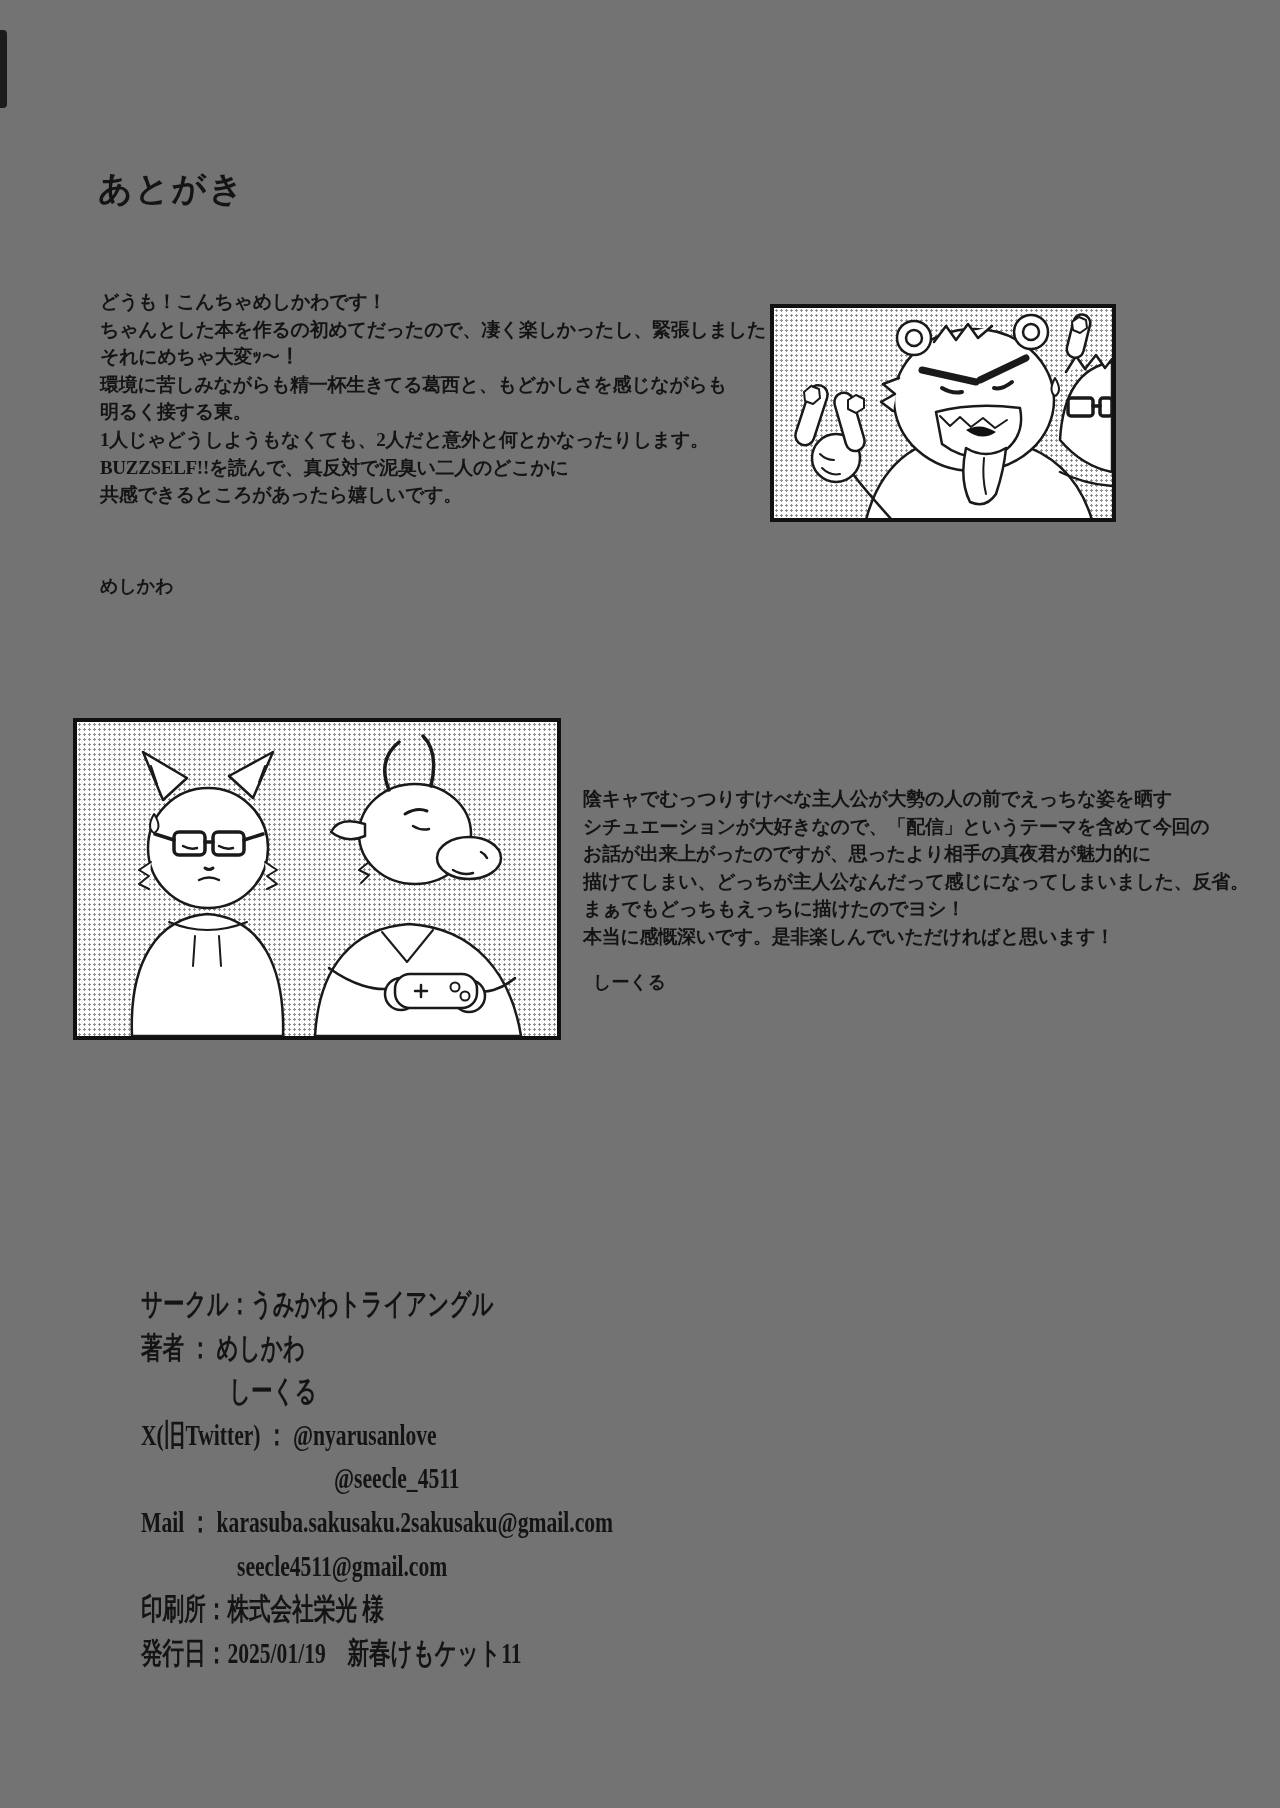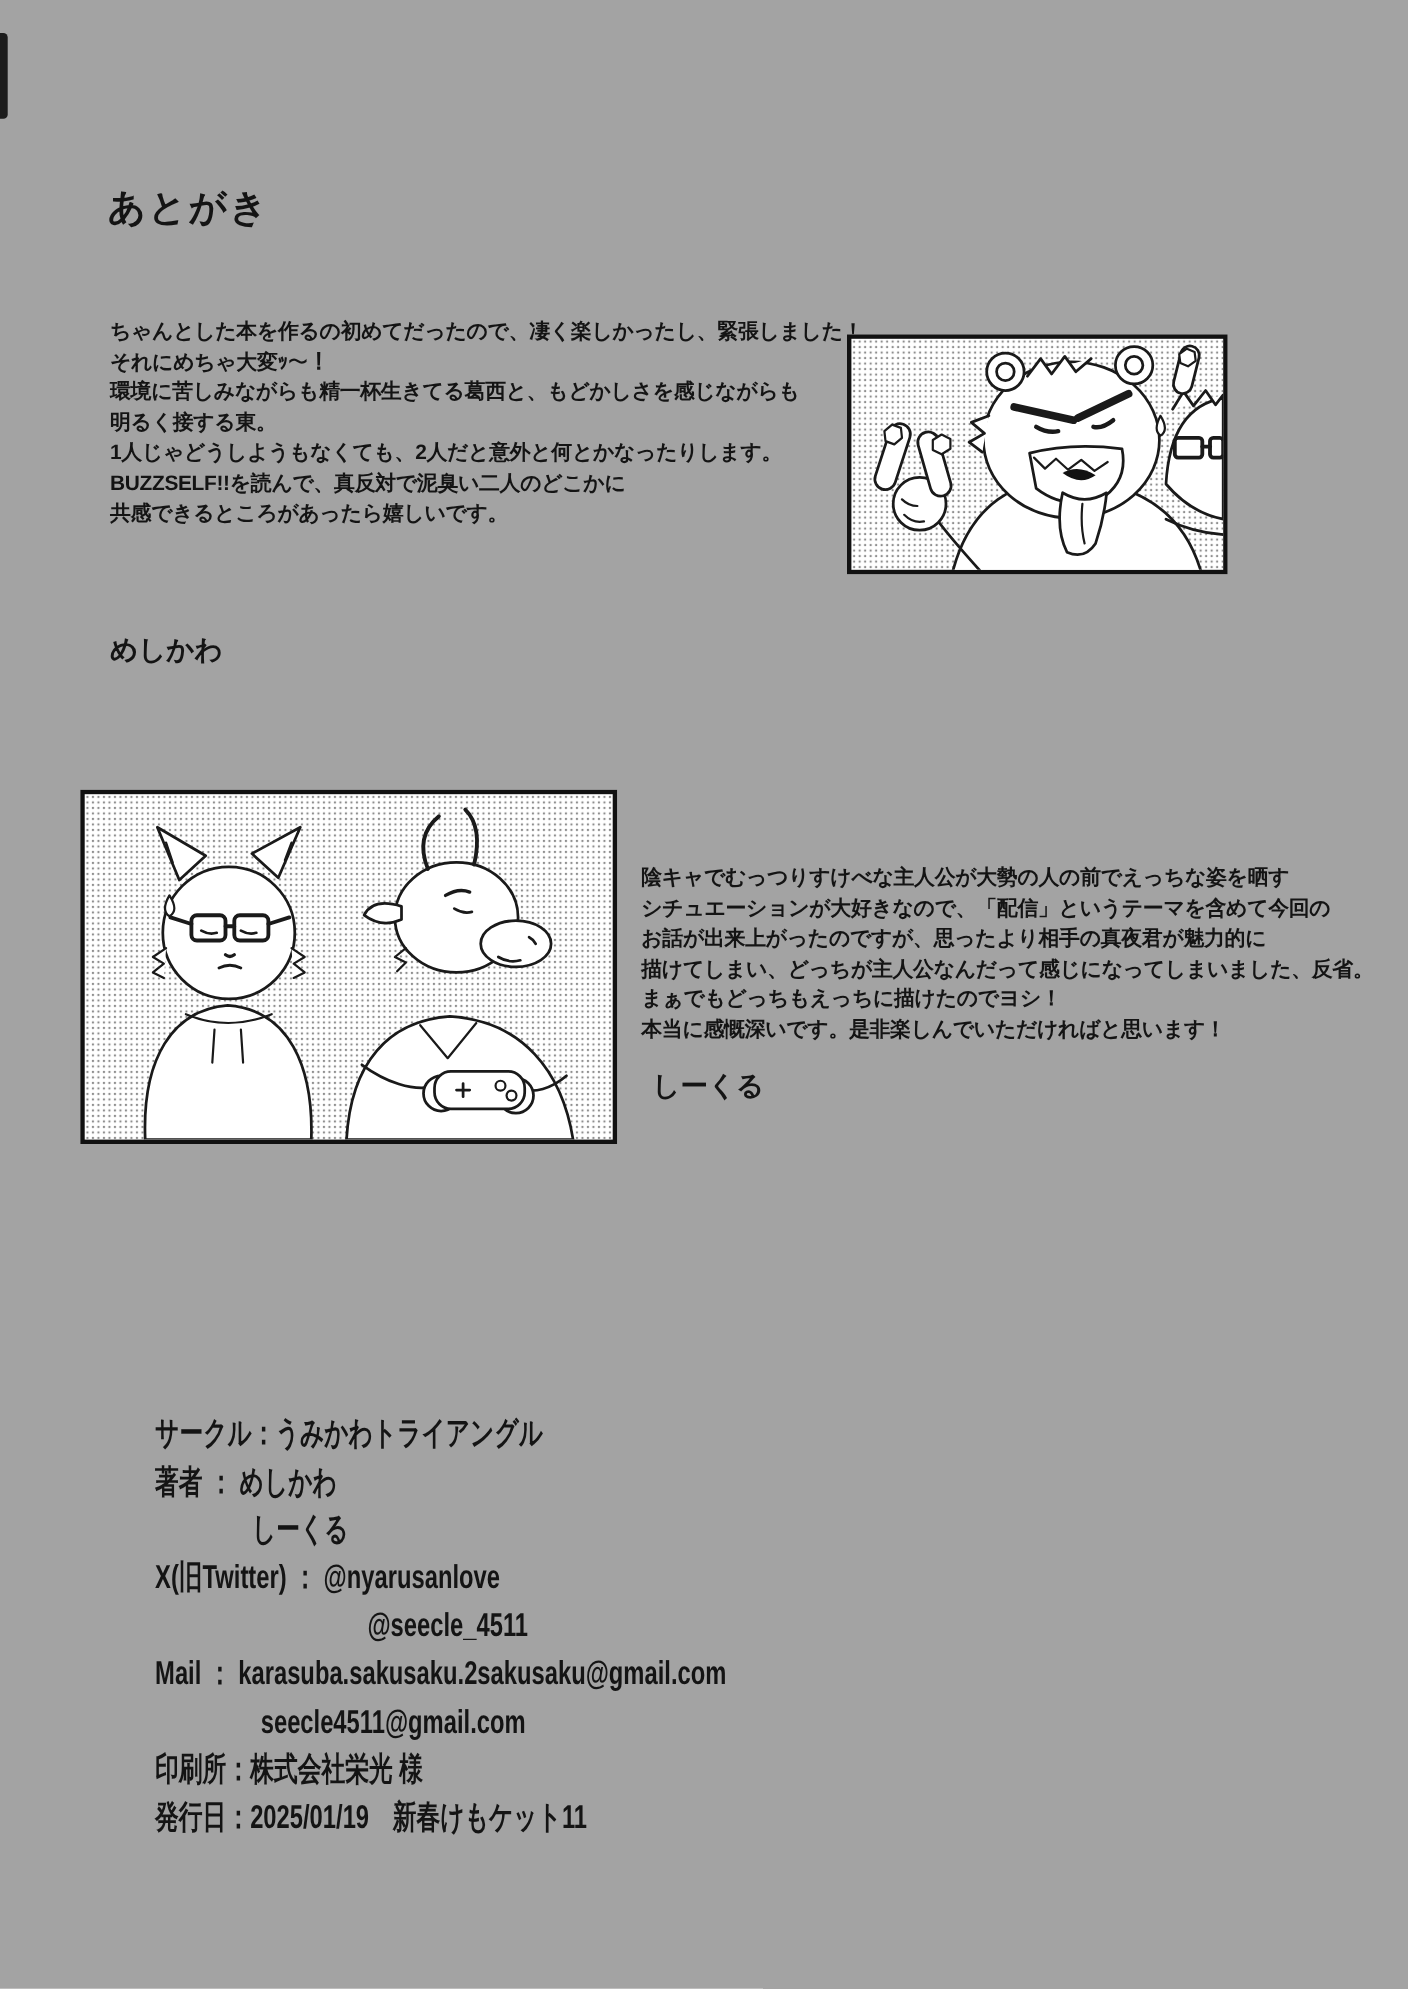--- a/index.html
+++ b/index.html
@@ -1,35 +1,35 @@
 <!DOCTYPE html>
 <html><head>
 <meta charset="utf-8">
 <style>
   html,body{margin:0;padding:0;background:#e8e8e8;}
   .page{
     position:relative;
     width:1280px;height:1808px;
     margin:0 auto;
-    background:#a3a3a3;
+    background:#737373;
     overflow:hidden;
-    font-family:Liberation Sans, sans-serif;
+    font-family:Liberation Serif, serif;
     color:#141414;
   }
   .abs{position:absolute;}
   
   .title{
     left:98px;top:166px;
     font-size:34px;font-weight:bold;letter-spacing:2px;
   }
   
   .para{font-size:19px;font-weight:bold;letter-spacing:-0.3px;line-height:27.6px;white-space:nowrap;}
   .para1{left:100px;top:288px;}
   .para2{left:583px;top:785px;}
-  .sig{font-size:25px;font-weight:bold;}
+  .sig{font-size:18px;font-weight:bold;}
   .sig1{left:100px;top:574px;}
   .sig2{left:593px;top:970px;}
   
   .illust{
     box-sizing:border-box;
     border:4px solid #111;
     background-color:#fff;
     background-image:radial-gradient(circle,#8f8f8f 1.1px,rgba(0,0,0,0) 1.35px);
     background-size:5px 5px;
   }
@@ -52,20 +52,21 @@
 </head>
 <body>
 
 <div class="page">
 
   <div class="abs artifact"></div>
 
   <div class="abs title">あとがき</div>
 
   <div class="abs para para1">
+    <div class="ln">どうも！こんちゃめしかわです！</div>
     <div class="ln">ちゃんとした本を作るの初めてだったので、凄く楽しかったし、緊張しました！</div>
     <div class="ln">それにめちゃ大変ｯ～！</div>
     <div class="ln">環境に苦しみながらも精一杯生きてる葛西と、もどかしさを感じながらも</div>
     <div class="ln">明るく接する東。</div>
     <div class="ln">1人じゃどうしようもなくても、2人だと意外と何とかなったりします。</div>
     <div class="ln">BUZZSELF!!を読んで、真反対で泥臭い二人のどこかに</div>
     <div class="ln">共感できるところがあったら嬉しいです。</div>
   </div>
   <div class="abs sig sig1">めしかわ</div>
 

